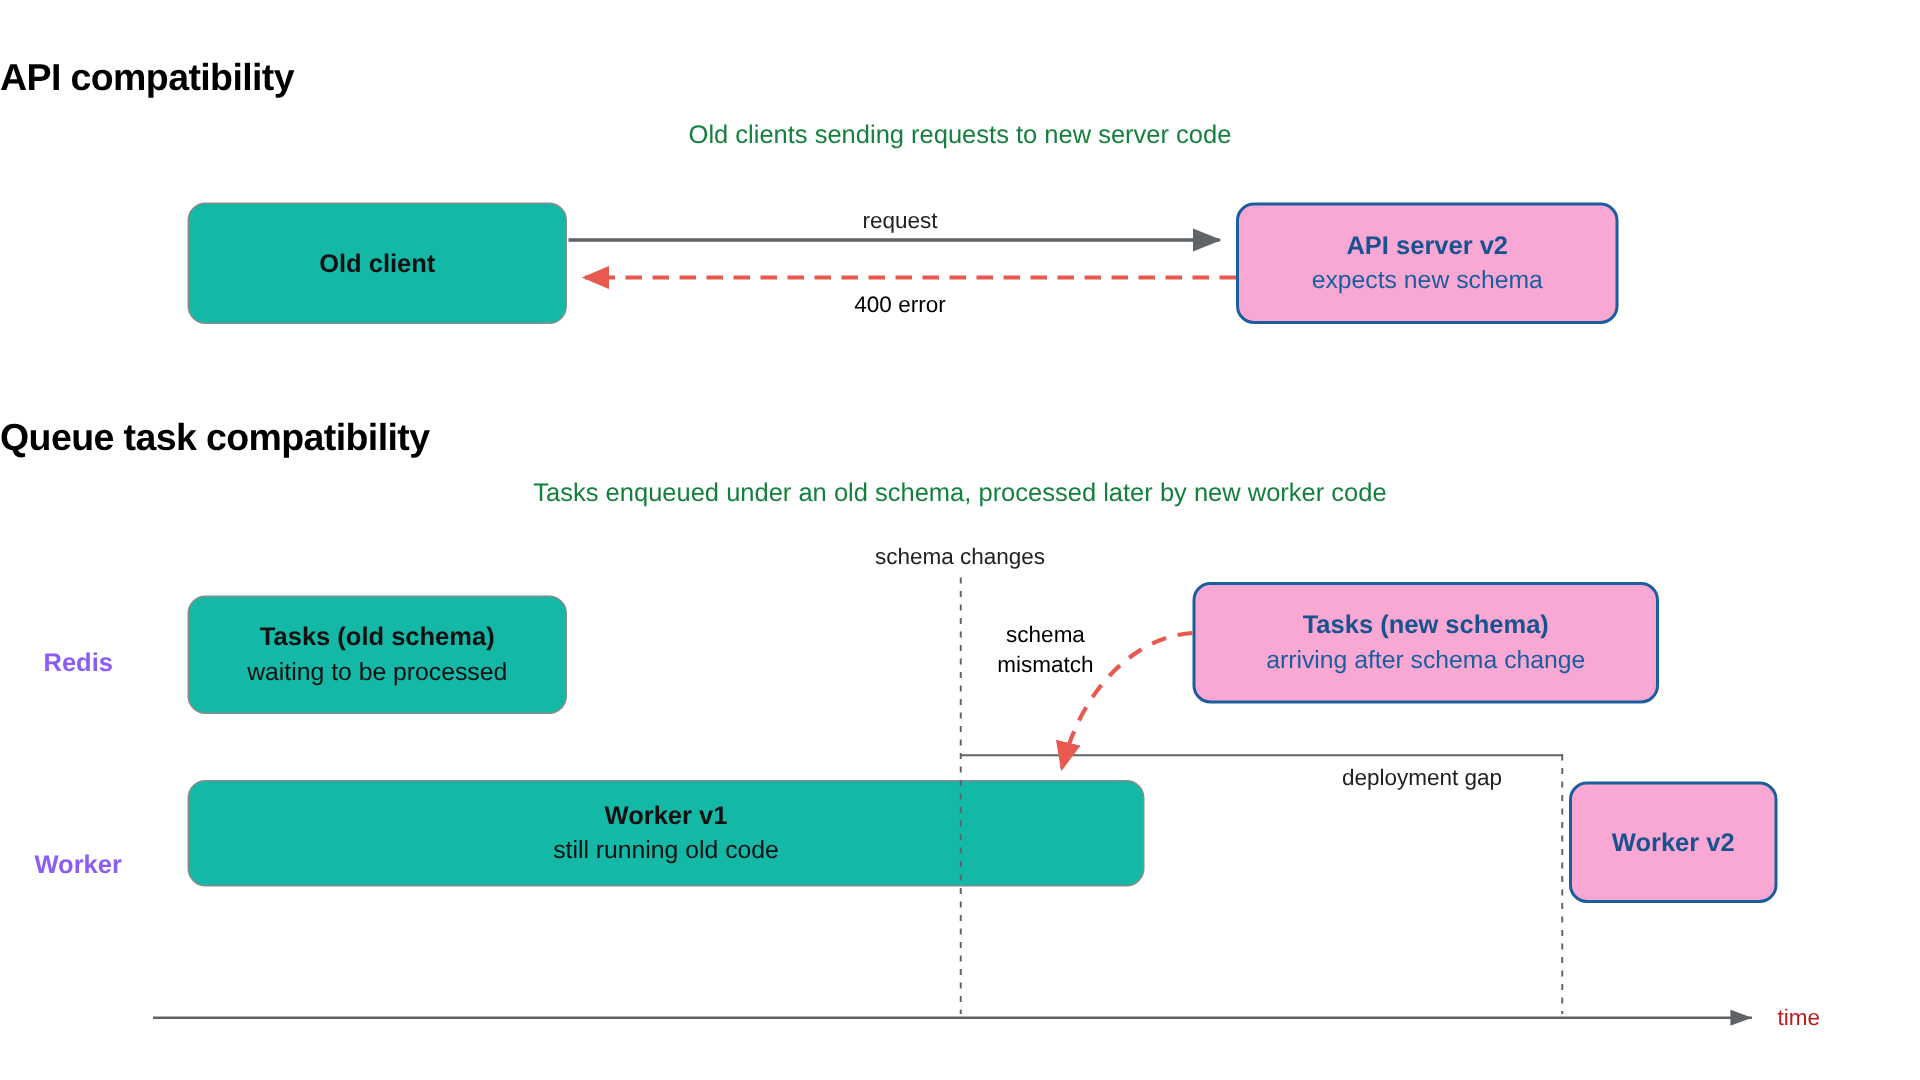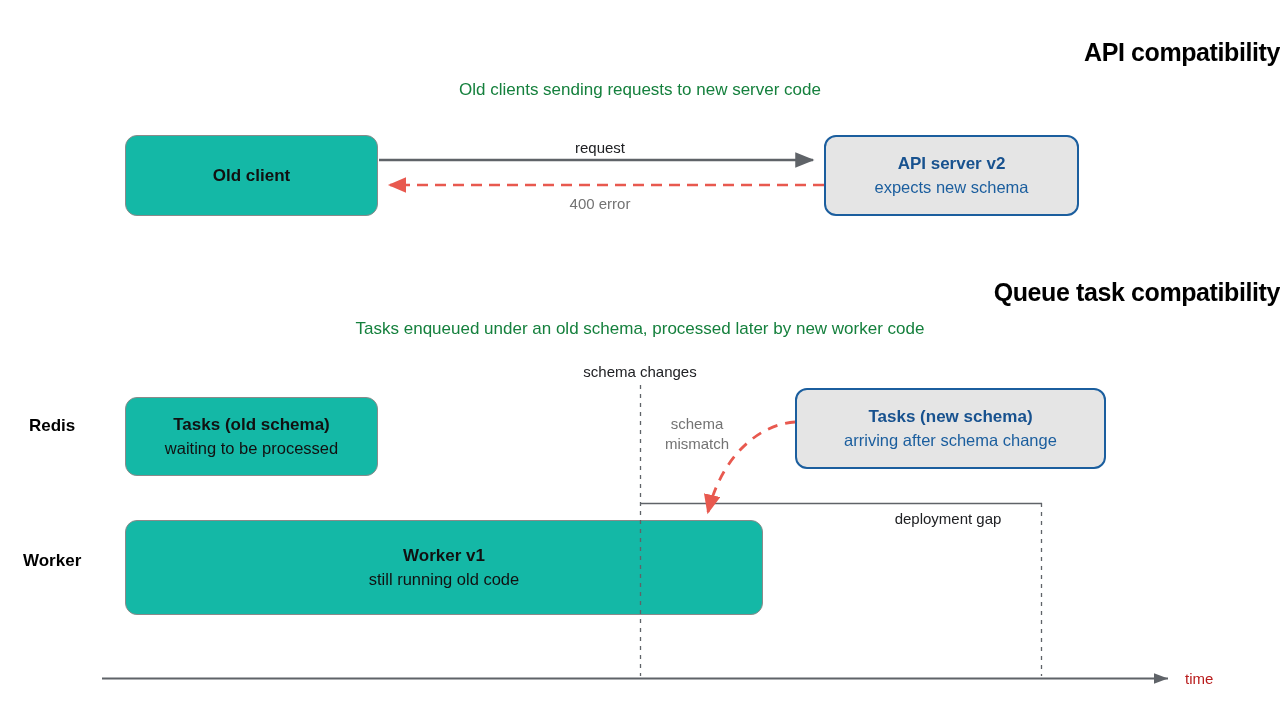--- a/index.html
+++ b/index.html
@@ -27,21 +27,21 @@
     top: 0;
     width: 1280px;
     height: 720px;
     pointer-events: none;
   }
 
   
   .section-title {
     position: absolute;
     width: 100%;
-    text-align: right;
+    text-align: left;
     font-weight: bold;
     font-size: 25px;
     letter-spacing: -0.4px;
     color: #000000;
   }
   .section-sub {
     position: absolute;
     width: 100%;
     text-align: center;
     font-size: 17px;
@@ -59,53 +59,54 @@
     justify-content: center;
     text-align: center;
     line-height: 1.28;
   }
   .node.grey {
     background: #14b8a6;
     border: 1.4px solid #8a8a8a;
     color: #111111;
   }
   .node.blue {
-    background: #e5e5e5;
+    background: #f9a8d4;
     border: 2px solid #1b5e9e;
     color: #174e8c;
   }
   .node .n-title {
     font-weight: bold;
     font-size: 17px;
   }
   .node .n-sub {
     font-size: 16.5px;
     margin-top: 2px;
   }
   .node.blue .n-title { color: #18528f; }
   .node.blue .n-sub   { color: #1b5e9e; }
 
   
   .row-label {
     position: absolute;
     font-weight: bold;
     font-size: 17px;
-    color: #000000;
+    color: #8b5cf6;
     white-space: nowrap;
+    margin-top: 16px;
   }
 
   
   .edge-label {
     position: absolute;
     font-size: 15px;
     color: #202124;
     white-space: nowrap;
   }
   .edge-label.red {
-    color: #737373;
+    color: #000000;
   }
   .edge-label.center {
     text-align: center;
   }
   .axis-label {
     position: absolute;
     font-size: 15px;
     color: #b91c1c;
   }
 </style>
@@ -140,25 +141,28 @@
   <div class="node grey" style="left:125px; top:397px; width:253px; height:79px;">
     <div class="n-title">Tasks (old schema)</div>
     <div class="n-sub">waiting to be processed</div>
   </div>
 
   <div class="node blue" style="left:795px; top:388px; width:311px; height:81px;">
     <div class="n-title">Tasks (new schema)</div>
     <div class="n-sub">arriving after schema change</div>
   </div>
 
-  <div class="node grey" style="left:125px; top:520px; width:638px; height:95px;">
+  <div class="node grey" style="left:125px; top:520px; width:638px; height:71px;">
     <div class="n-title">Worker v1</div>
     <div class="n-sub">still running old code</div>
   </div>
 
+  <div class="node blue" style="left:1046px; top:521px; width:139px; height:81px;">
+    <div class="n-title">Worker v2</div>
+  </div>
 
   <div class="edge-label center" style="left:540px; top:363px; width:200px;">schema changes</div>
 
   <div class="edge-label red center" style="left:645px; top:414px; width:104px; line-height:1.32;">
     <div>schema</div>
     <div>mismatch</div>
   </div>
 
   <div class="edge-label center" style="left:848px; top:510px; width:200px;">deployment gap</div>
 

